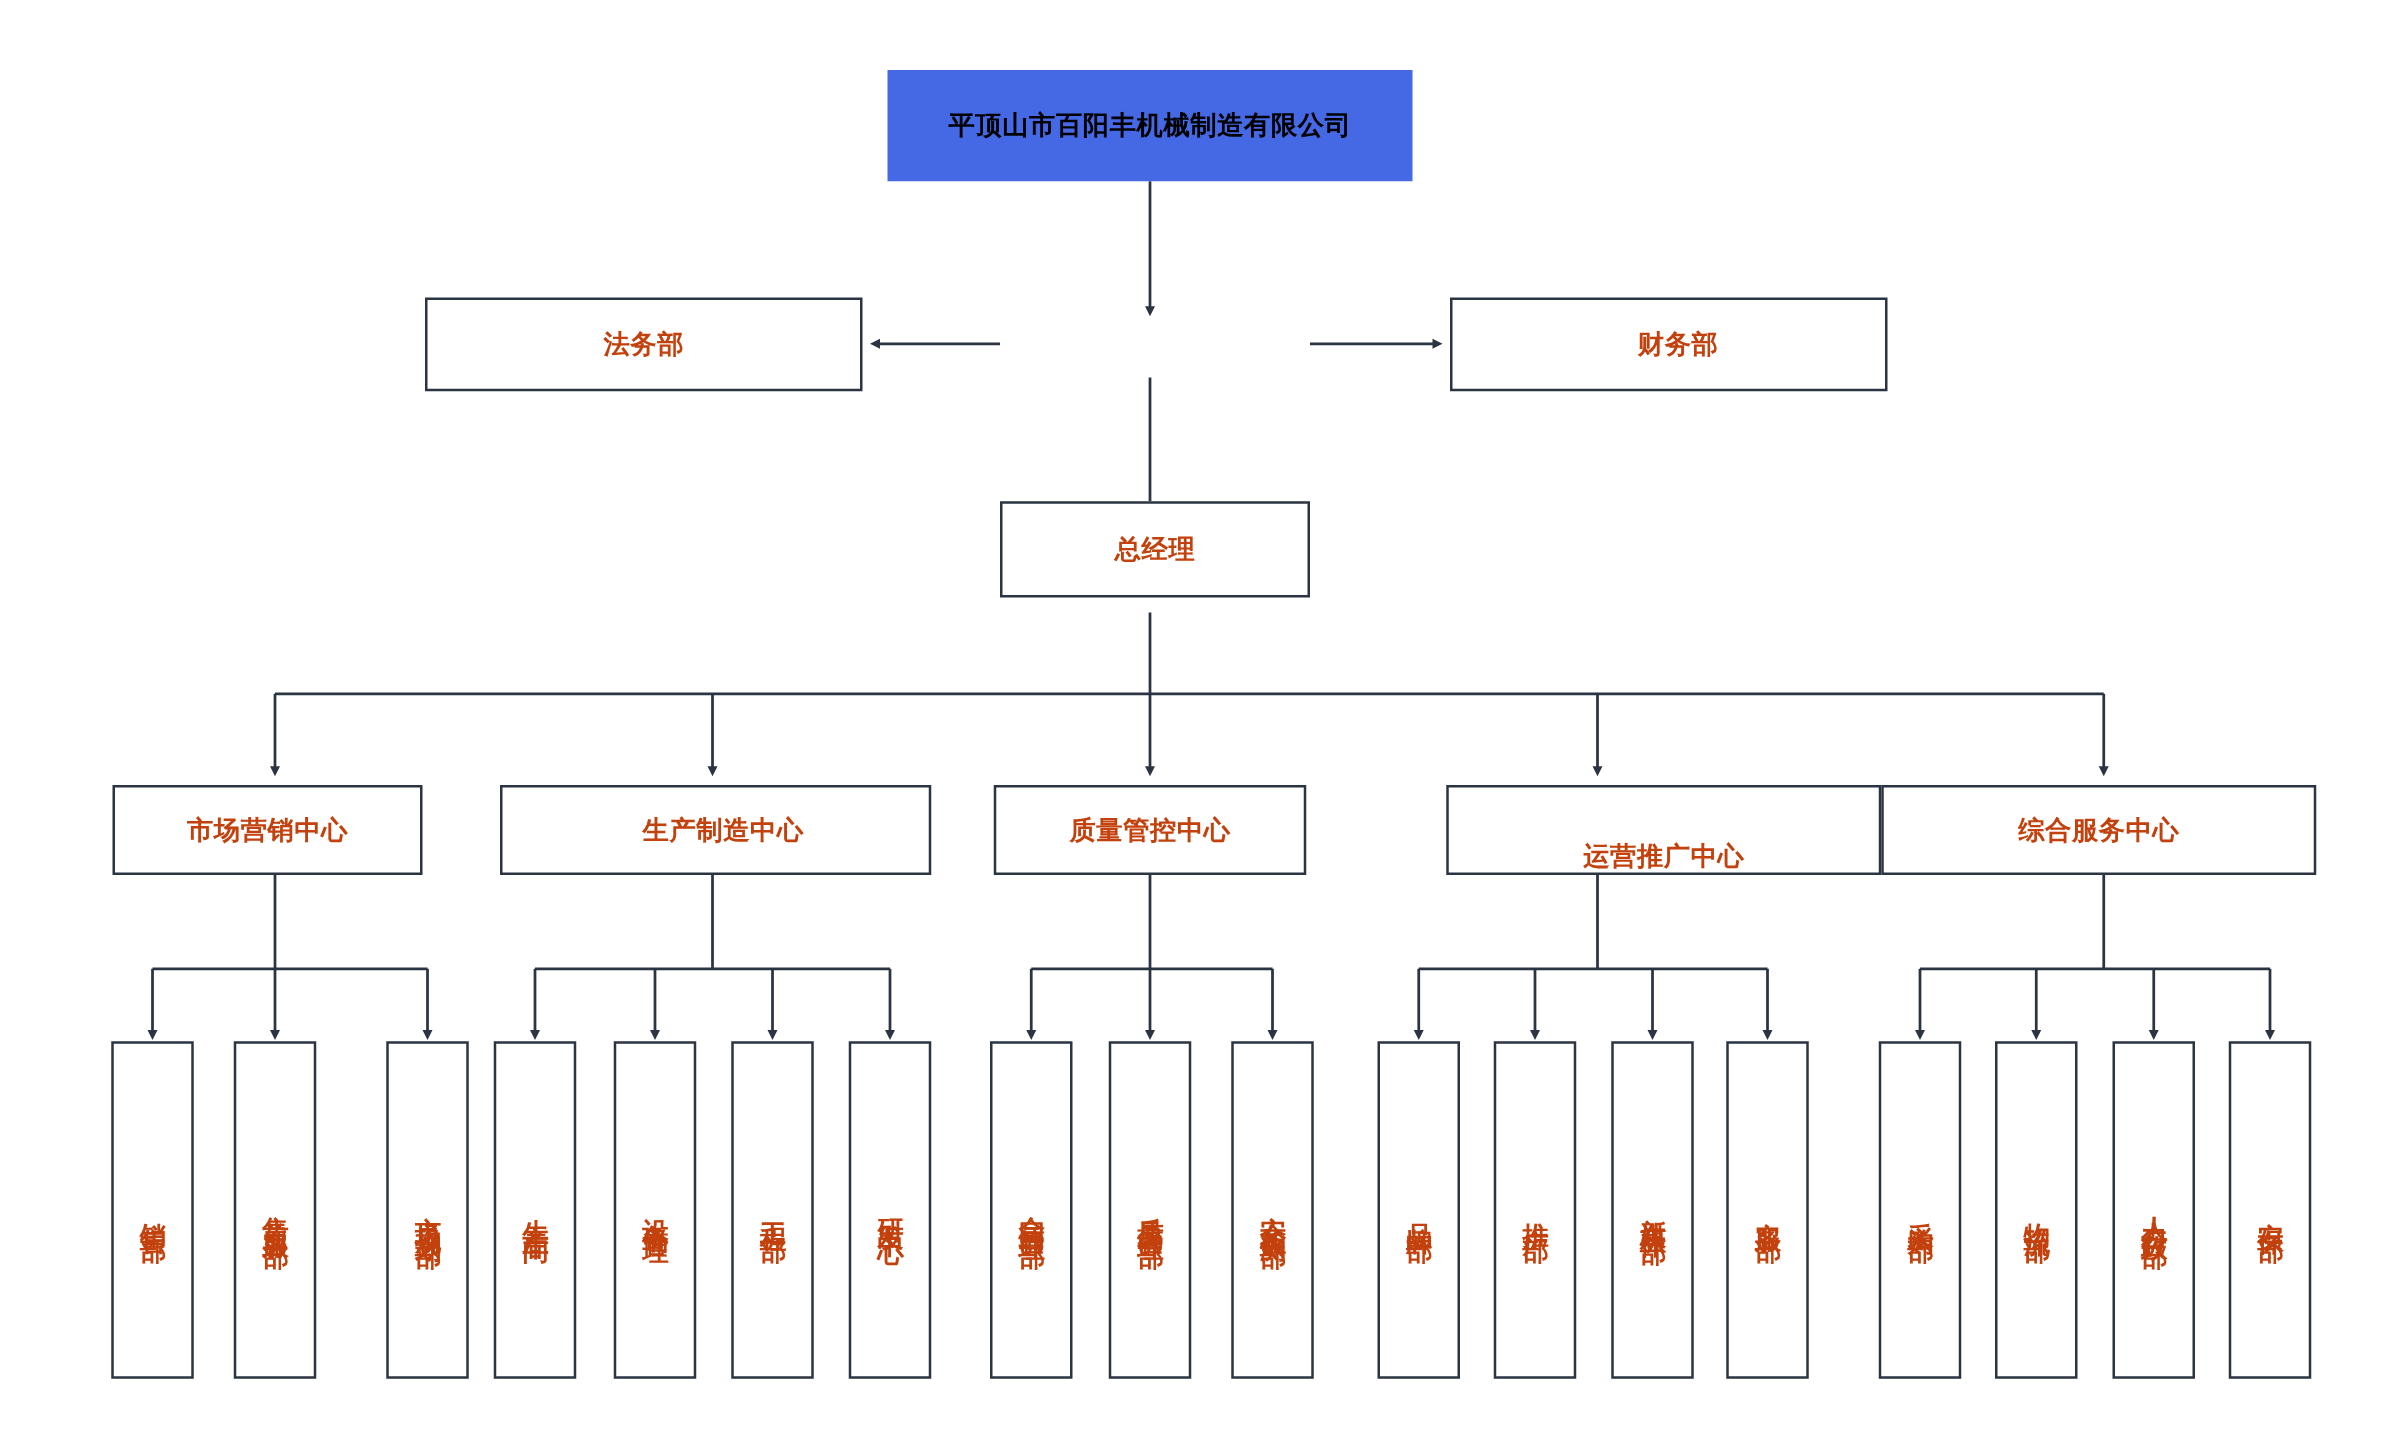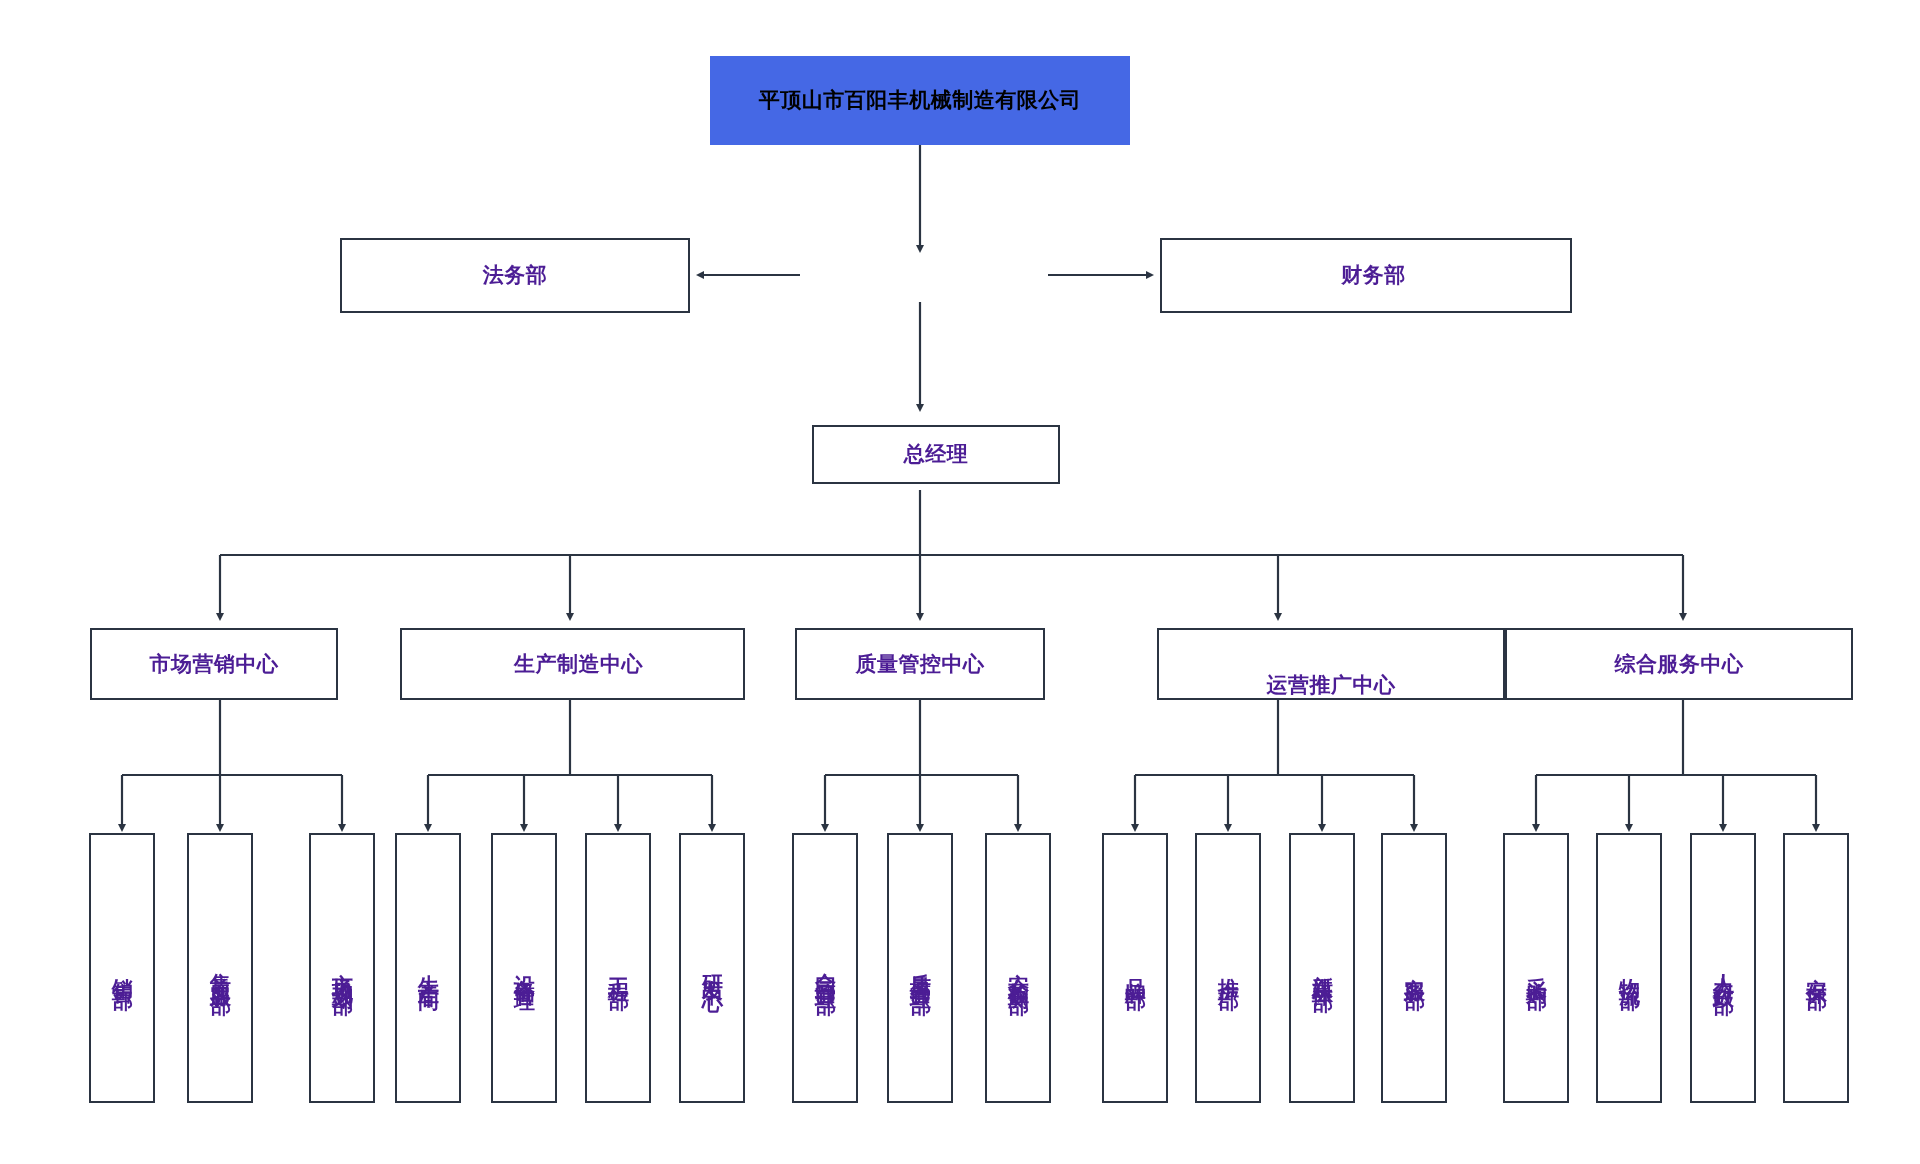--- a/index.html
+++ b/index.html
@@ -32,21 +32,21 @@
     box-sizing: border-box;
     display: flex;
     align-items: center;
     justify-content: center;
     background: #ffffff;
     border: 2px solid #2b3442;
     text-align: center;
   }
   .node-label {
     font-weight: bold;
-    color: #4c1d95;
+    color: #c2410c;
     line-height: 1.18;
     letter-spacing: 0.5px;
   }
   .node.root {
     background: #4568e5;
     border: none;
   }
   .node.root .node-label {
     color: #000000;
     font-size: 21px;
@@ -138,25 +138,25 @@
 
   <div class="node root" style="left:710px; top:56px; width:420px; height:89px;">
     <span class="node-label">平顶山市百阳丰机械制造有限公司</span>
   </div>
 
   <div class="node exec" style="left:340px; top:238px; width:350px; height:75px;">
     <span class="node-label">法务部</span>
   </div>
 
 
-  <div class="node exec" style="left:1160px; top:238px; width:412px; height:75px;padding-left:15px;">
+  <div class="node exec" style="left:1160px; top:238px; width:350px; height:75px;padding-left:15px;">
     <span class="node-label">财务部</span>
   </div>
 
-  <div class="node exec" style="left:800px; top:425px; width:248px; height:59px;margin-left:12px;">
+  <div class="node exec" style="left:800px; top:401px; width:248px; height:77px;">
     <span class="node-label">总经理</span>
   </div>
 
   <div class="node center" style="left:90px; top:628px; width:248px; height:72px;">
     <span class="node-label">市场营销中心</span>
   </div>
   <div class="node center" style="left:400px; top:628px; width:345px; height:72px;padding-left:12px;">
     <span class="node-label">生产制造中心</span>
   </div>
   <div class="node center" style="left:795px; top:628px; width:250px; height:72px;">

